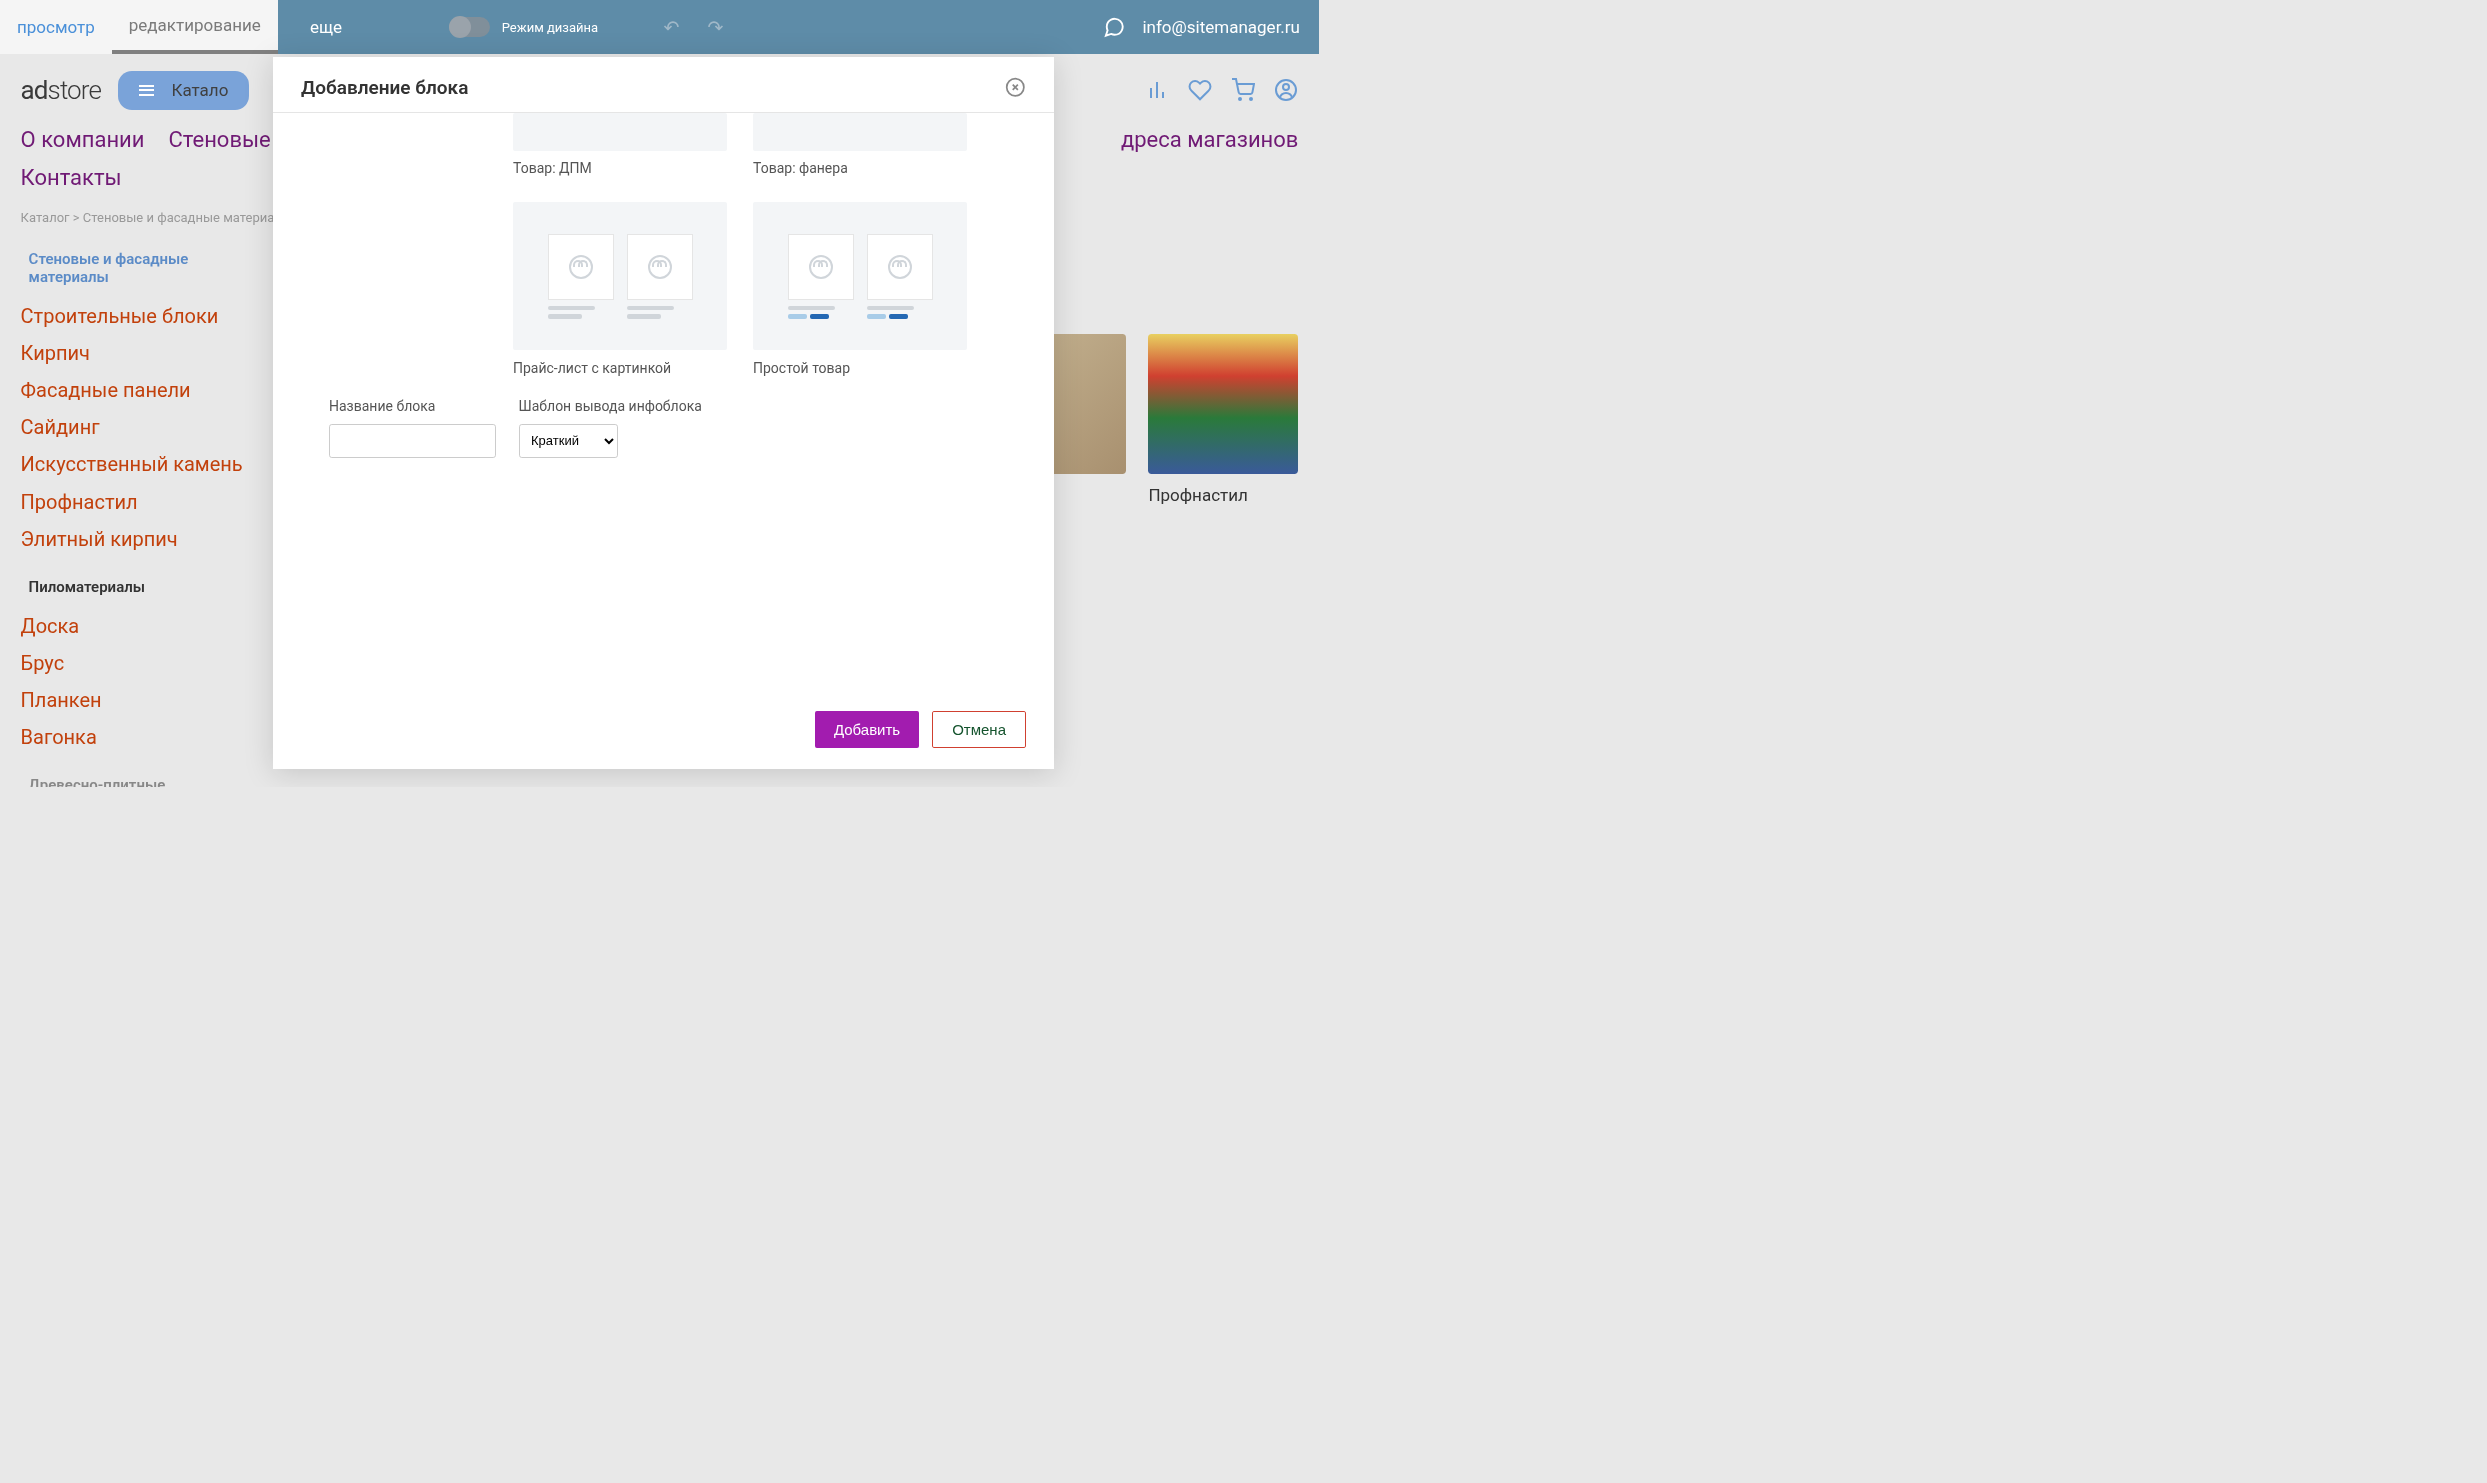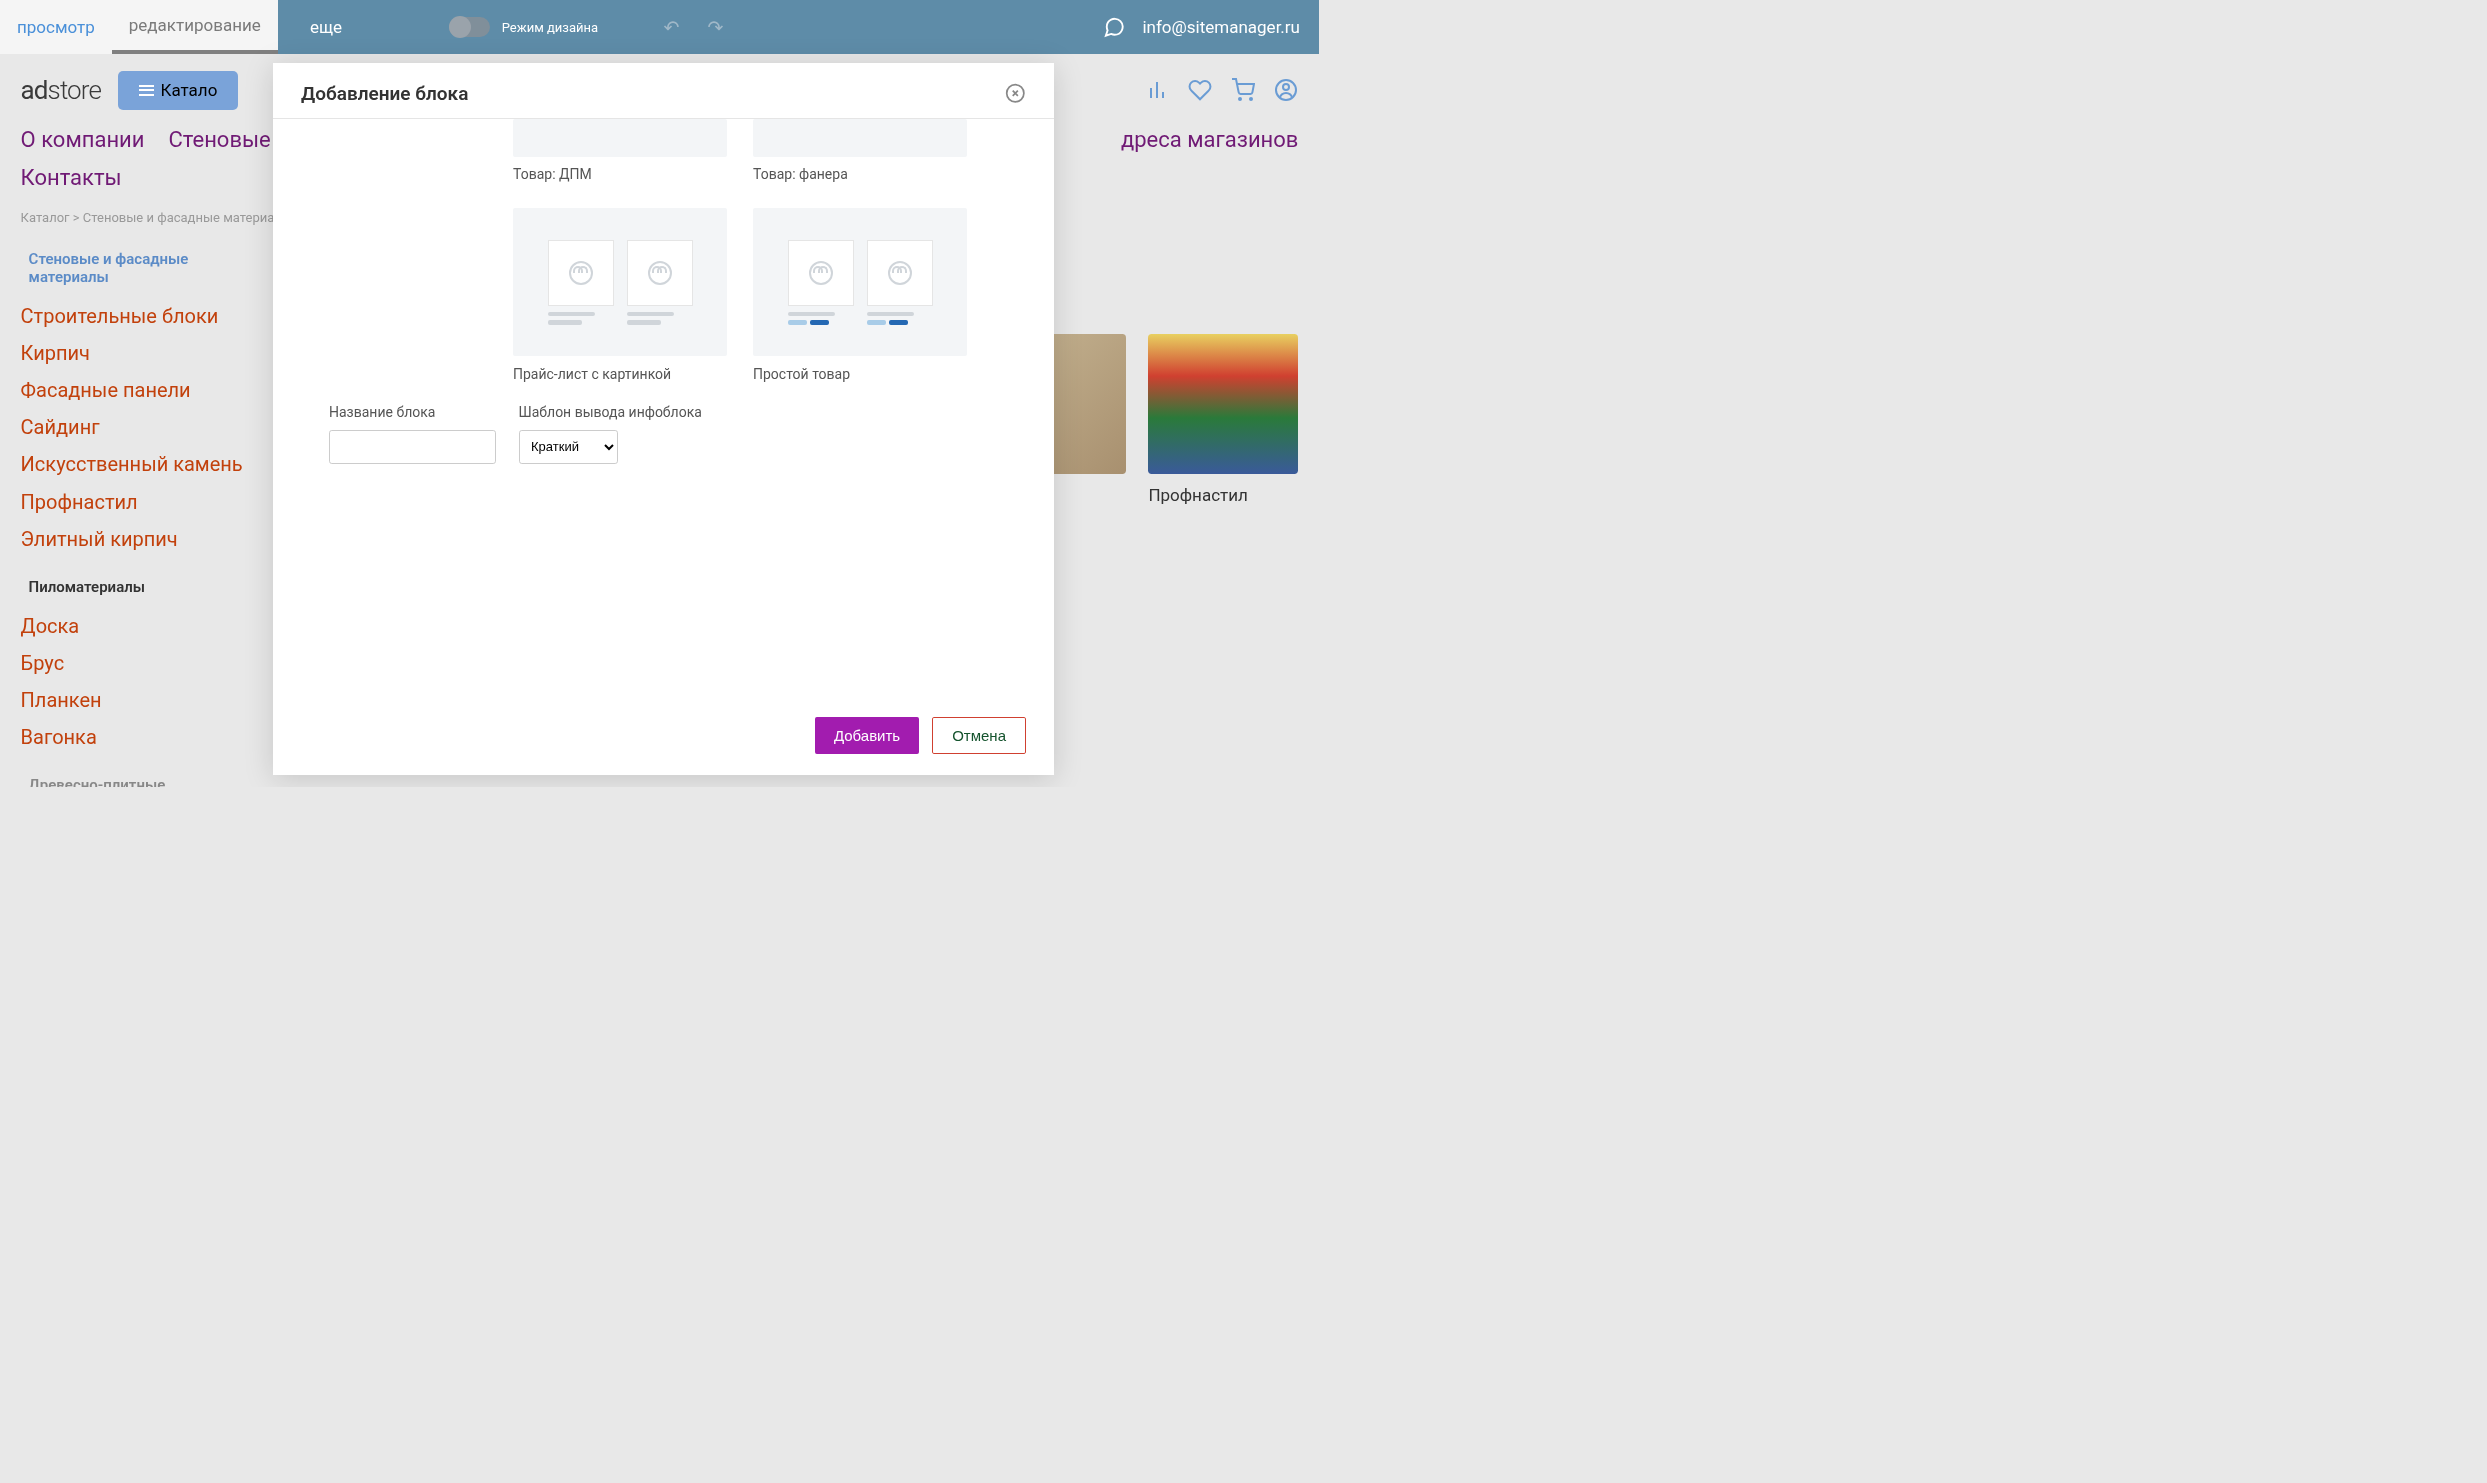--- a/index.html
+++ b/index.html
@@ -20,21 +20,21 @@
 .undo-redo { display: flex; gap: 28px; margin-left: 42px; }
 .undo-redo span { color: #a0b8c8; font-size: 19px; }
 .contact { margin-left: auto; display: flex; align-items: center; gap: 17px; }
 .contact-icon { width: 22.5px; height: 22.5px; }
 .contact-email { font-size: 17px; color: #fff; }
 
 
 .header { display: flex; align-items: center; padding: 17px 20.6px; gap: 17px; background: #e8e8e8; }
 .logo { font-size: 26px; font-weight: 400; color: #3a3a3a; letter-spacing: -0.9px; }
 .logo .s { font-weight: 300; }
-.catalog-btn { background: #7aa3d9; color: #000000; padding: 9.4px 20.6px; border-radius: 5px; display: flex; align-items: center; gap: 7px; font-size: 17px; }
+.catalog-btn { background: #7aa3d9; color: #404040; padding: 9.4px 20.6px; border-radius: 14px; display: flex; align-items: center; gap: 18px; font-size: 17px; }
 .hamburger { display: flex; flex-direction: column; gap: 2.8px; }
 .hamburger span { width: 15px; height: 1.9px; background: #fff; }
 .header-icons { margin-left: auto; display: flex; gap: 19px; }
 .header-icons svg { width: 24px; height: 24px; }
 
 
 .nav { padding: 0 20.6px 13px; display: flex; gap: 24px; flex-wrap: wrap; }
 .nav a { color: #701a75; font-size: 22px; text-decoration: none; }
 .nav-right { margin-left: auto; }
 
@@ -52,21 +52,21 @@
 
 .content { flex: 1; position: relative; }
 .products { display: flex; gap: 22.5px; margin-top: 84px; }
 .product { width: 150px; }
 .product-img { width: 150px; height: 140px; background: #ccc; border-radius: 3.7px; }
 .product-img.stone { background: linear-gradient(135deg, #c9b896, #a8906f); }
 .product-img.prof { background: linear-gradient(180deg, #e8d060 0%, #d04030 30%, #2a7a3a 60%, #3a5a9a 100%); }
 .product-title { margin-top: 11.2px; font-size: 17px; color: #333; }
 
 
-.modal-overlay { position: absolute; top: 63px; left: 273px; width: 781px; height: 712px; background: #fff; box-shadow: 0 3.7px 28px rgba(0,0,0,0.15); z-index: 100; display: flex; flex-direction: column; }
+.modal-overlay { position: absolute; top: 57px; left: 273px; width: 781px; height: 712px; background: #fff; box-shadow: 0 3.7px 28px rgba(0,0,0,0.15); z-index: 100; display: flex; flex-direction: column; }
 .modal-header { display: flex; align-items: center; justify-content: space-between; padding: 19px 28px 13px; border-bottom: 0.9px solid #e5e5e5; }
 .modal-title { font-size: 19px; font-weight: 600; color: #333; }
 .modal-close { width: 20.6px; height: 20.6px; cursor: pointer; }
 .modal-close svg { width: 100%; height: 100%; }
 
 .modal-body { flex: 1; padding: 0 28px; overflow: auto; }
 .block-grid { display: flex; flex-wrap: wrap; gap: 26px; padding-left: 212px; }
 .block-item { width: 214px; }
 .block-preview { width: 214px; height: 148px; background: #f3f5f7; border-radius: 1.9px; display: flex; align-items: center; justify-content: center; gap: 13px; padding: 19px; }
 .block-preview.short { height: 9.4px; margin-bottom: 9.4px; }

